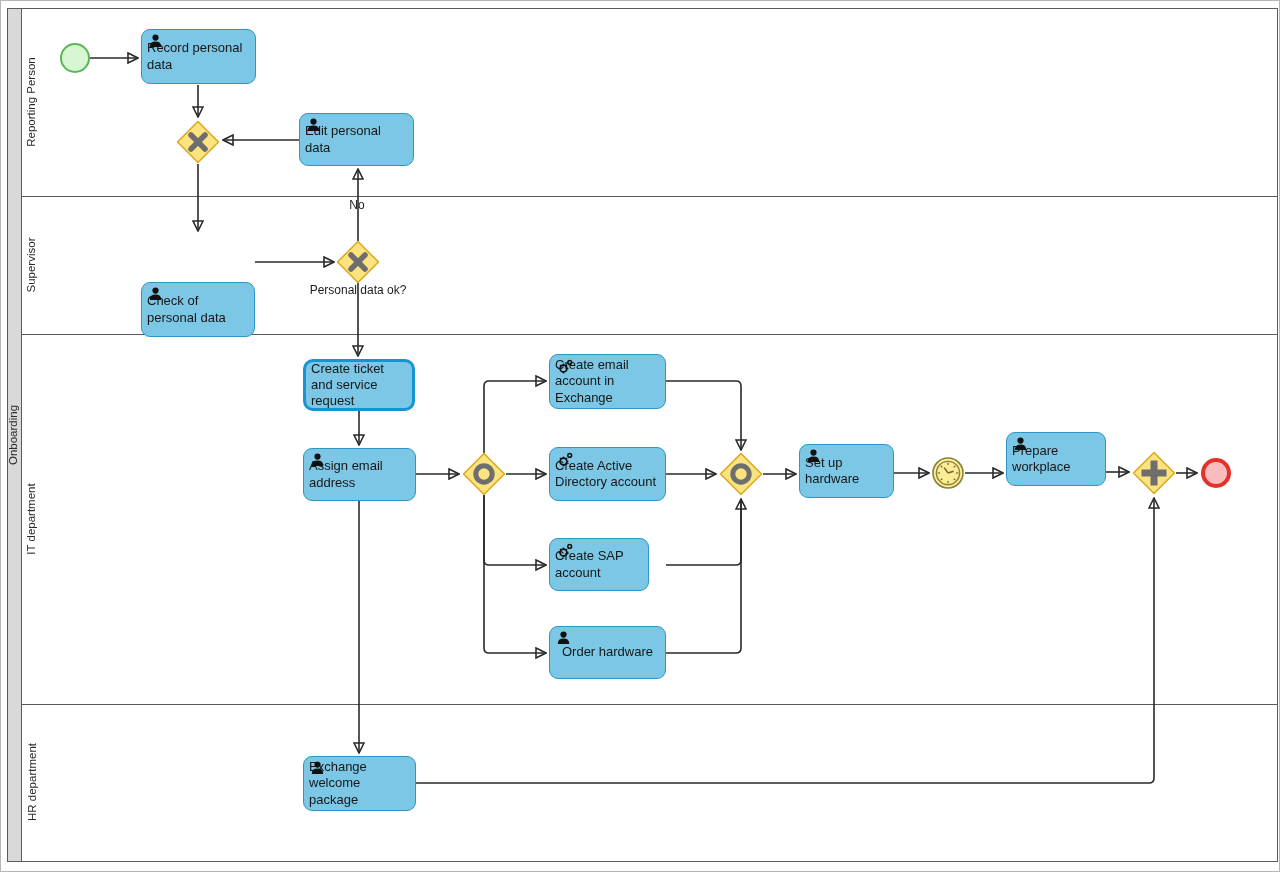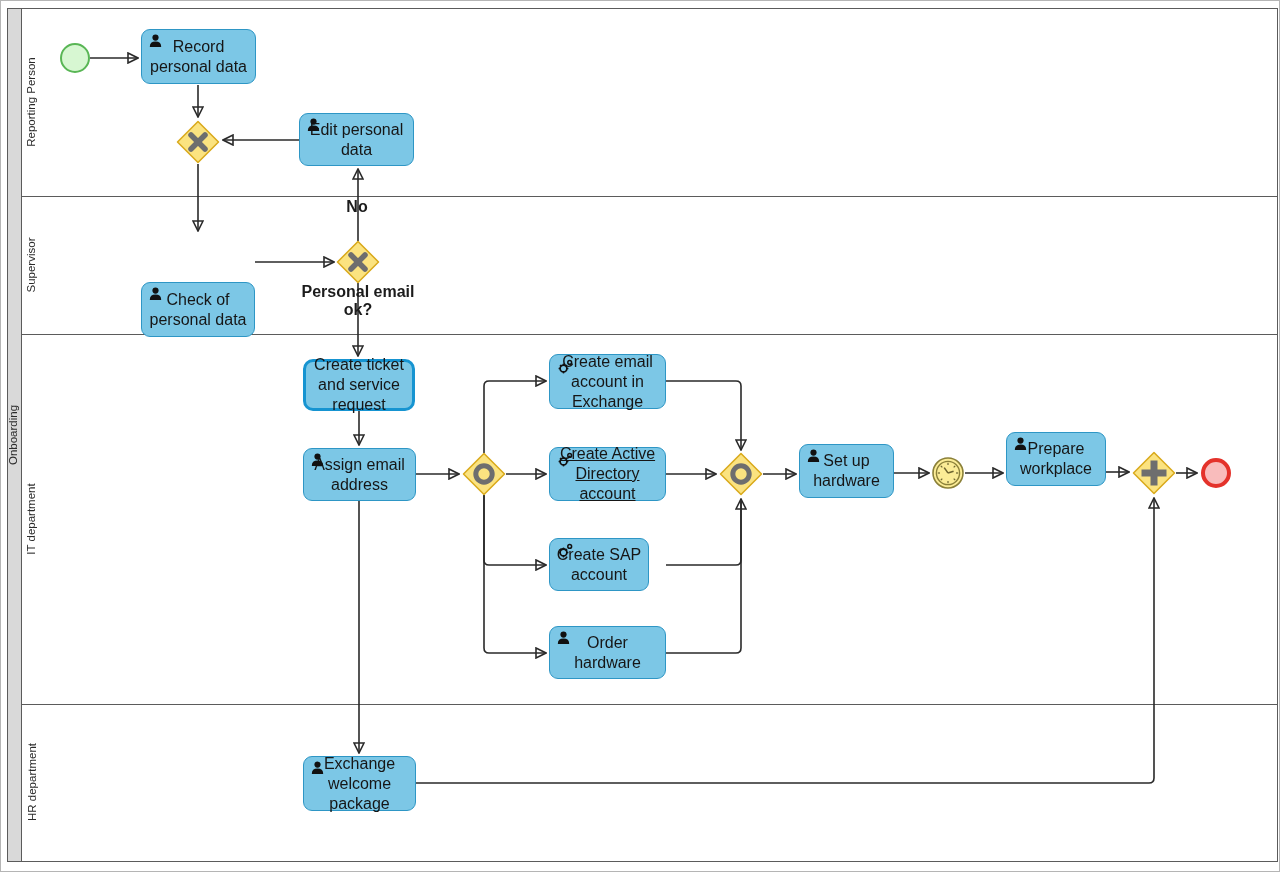--- a/index.html
+++ b/index.html
@@ -19,32 +19,32 @@
         border:1.4px solid var(--lane-border);background:#fff;}
   .pool-header{position:absolute;left:6px;top:7px;width:15px;height:854px;
         background:var(--pool-header-fill);border:1.4px solid var(--lane-border);}
   .lane-line{position:absolute;left:21px;width:1256px;height:0;
         border-top:1.2px solid var(--lane-border);}
   .vlabel{position:absolute;font-size:11.5px;color:#2b2b2b;text-align:center;
         transform:rotate(-90deg);transform-origin:center;white-space:nowrap;}
   
   .task{position:absolute;background:var(--task-fill);
         border:1.4px solid var(--task-border);border-radius:9px;
-        display:flex;align-items:center;justify-content:center;text-align:center;
-        font-size:16px;line-height:1.25;color:#161616;padding:3px 5px;cursor:default;}
+        display:flex;align-items:center;justify-content:center;text-align:left;
+        font-size:13px;line-height:1.25;color:#161616;padding:3px 5px;cursor:default;}
   .task.selected{border:3px solid var(--selected-border);border-radius:10px;}
   .task .icon{position:absolute;top:4px;left:7px;}
   
   .event{position:absolute;border-radius:50%;}
   .start{width:30px;height:30px;background:var(--start-fill);
          border:2px solid var(--start-border);}
   .end{width:30px;height:30px;background:var(--end-fill);
        border:4px solid var(--end-border);}
   .gw,.ev-svg{position:absolute;}
-  .flow-label{position:absolute;font-size:16px;color:#1c1c1c;text-align:center;font-weight:bold;}
+  .flow-label{position:absolute;font-size:12px;color:#1c1c1c;text-align:center;}
   svg{display:block;}
   #flows{position:absolute;left:0;top:0;pointer-events:none;}
   #flows path{fill:none;stroke:var(--flow);stroke-width:1.6px;}
   .gw-diamond{fill:var(--gateway-fill);stroke:var(--gateway-border);
         stroke-width:1.5px;stroke-linejoin:round;}
   .gw-mark{stroke:var(--gateway-marker);fill:none;}
 </style>
 </head>
 <body>
 
@@ -189,21 +189,21 @@
         <line x1="1.6" y1="9.5" x2="3.1" y2="9.5"></line>
           <line x1="9.9" y1="9.5" x2="11.4" y2="9.5"></line>
         <line x1="3" y1="6" x2="4.1" y2="7.1"></line>
           <line x1="10" y1="6" x2="8.9" y2="7.1"></line>
       </g>
       <circle cx="12.7" cy="3.4" r="1.9" fill="none" stroke="#111" stroke-width="1.5"></circle>
     </svg>
     <span>Create email account in Exchange</span>
   </div>
 
-  <div class="task" style="left:548px;top:446px;width:117px;height:54px;text-decoration:underline;">
+  <div class="task" style="left:548px;top:446px;width:117px;height:54px;">
     <svg class="icon" width="17" height="15" viewBox="0 0 17 15">
       <circle cx="6.5" cy="9.5" r="3.4" fill="none" stroke="#111" stroke-width="1.7"></circle>
       <g stroke="#111" stroke-width="1.4">
         <line x1="6.5" y1="4.6" x2="6.5" y2="6.1"></line>
           <line x1="6.5" y1="12.9" x2="6.5" y2="14.4"></line>
         <line x1="1.6" y1="9.5" x2="3.1" y2="9.5"></line>
           <line x1="9.9" y1="9.5" x2="11.4" y2="9.5"></line>
         <line x1="3" y1="6" x2="4.1" y2="7.1"></line>
           <line x1="10" y1="6" x2="8.9" y2="7.1"></line>
       </g>
@@ -254,15 +254,15 @@
 
   <div class="task" style="left:302px;top:755px;width:113px;height:55px;">
     <svg class="icon" width="14" height="14" viewBox="0 0 14 14">
       <circle cx="6.5" cy="3.6" r="3.1" fill="#111"></circle>
         <path d="M0.8,13 Q0.8,7.6 6.5,7.6 Q12.2,7.6 12.2,13 Z" fill="#111"></path>
       </svg>
     <span>Exchange welcome package</span>
   </div>
 
   <div class="flow-label" style="left:336px;top:197px;width:40px;">No</div>
-  <div class="flow-label" style="left:297px;top:282px;width:120px;">Personal email ok?</div>
+  <div class="flow-label" style="left:297px;top:282px;width:120px;">Personal data ok?</div>
 
 </div>
 
 </body></html>

